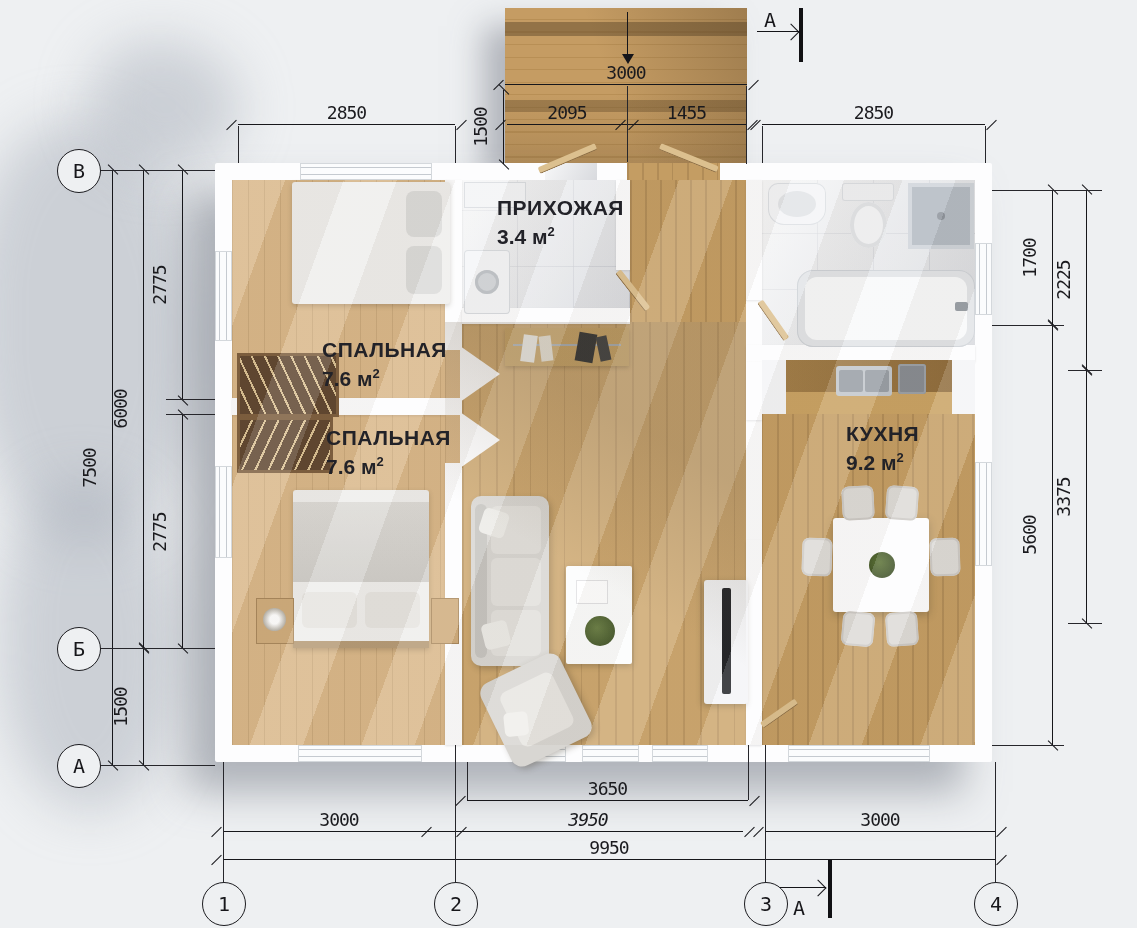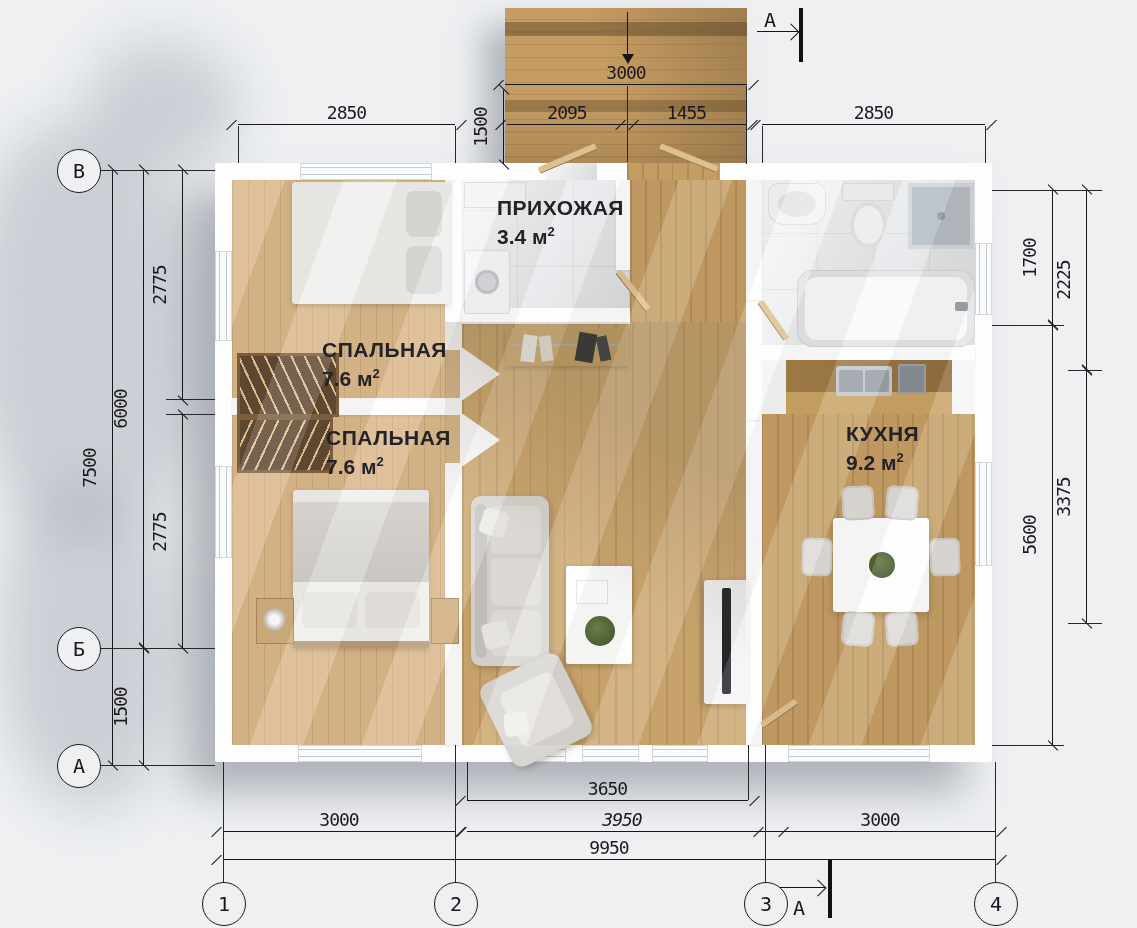--- a/index.html
+++ b/index.html
@@ -282,21 +282,21 @@
   <div class="ext" style="left:1068px;top:369.5px;width:34px;height:1.2px;"></div>
   <div class="ext" style="left:1068px;top:622.5px;width:34px;height:1.2px;"></div>
   <div class="ext" style="left:992px;top:744.5px;width:72px;height:1.2px;"></div>
 
   <div class="dh" style="left:467px;top:800px;width:281px;">
       <span class="dim">3650</span>
     </div>
   <div class="dh" style="left:223px;top:831px;width:232px;">
       <span class="dim">3000</span>
     </div>
-  <div class="dh" style="left:467px;top:831px;width:310px;font-style:italic;">
+  <div class="dh" style="left:433px;top:831px;width:310px;font-style:italic;">
       <span class="dim">3950</span>
     </div>
   <div class="dh" style="left:765px;top:831px;width:230px;">
       <span class="dim">3000</span>
     </div>
   <div class="dh" style="left:223px;top:859px;width:772px;">
       <span class="dim">9950</span>
     </div>
   <div class="ext" style="left:223px;top:762px;width:1.2px;height:120px;"></div>
   <div class="ext" style="left:455px;top:745px;width:1.2px;height:137px;"></div>

